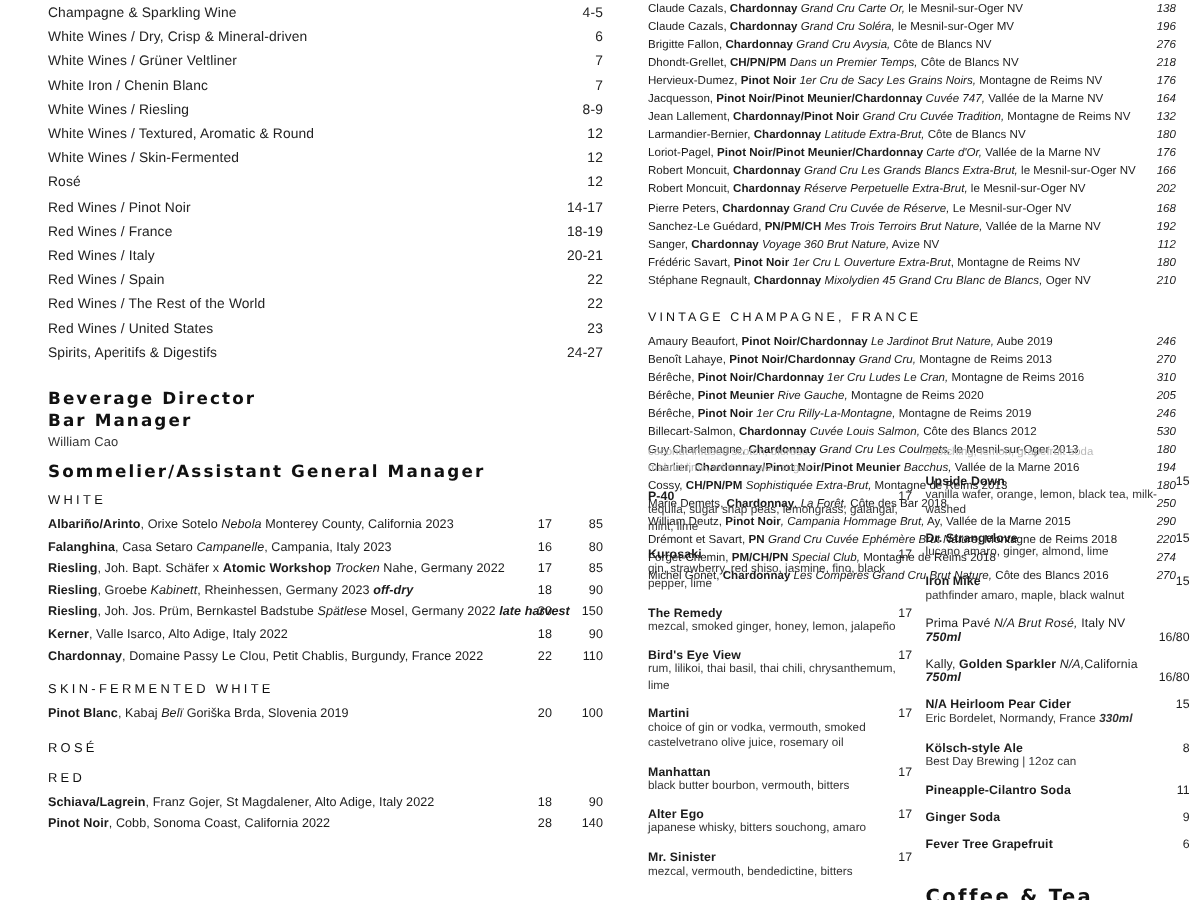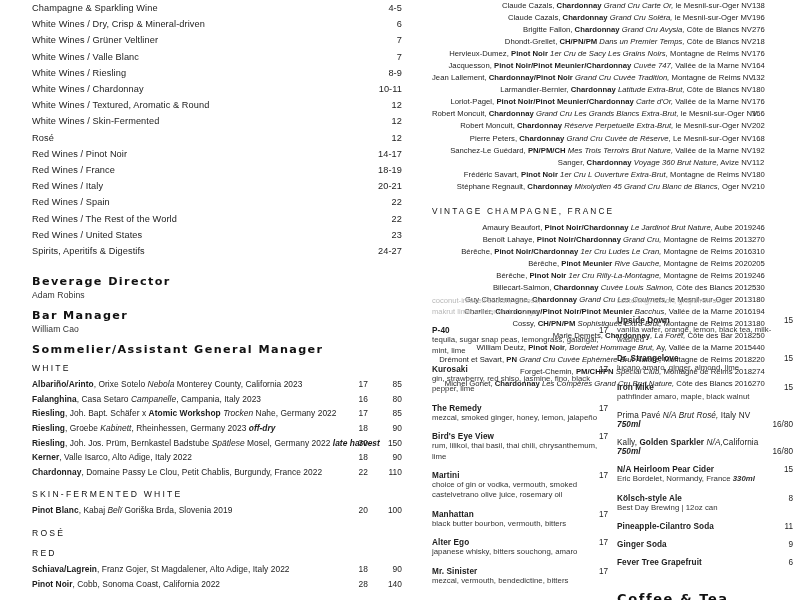--- a/index.html
+++ b/index.html
@@ -45,22 +45,22 @@
   .wine-row { font-size:8.4px; line-height:14.6px; letter-spacing:.05px; }
   .wine-row .nm { overflow:visible; }
   .w-g  { flex:0 0 28px; text-align:right; font-size:8.4px; }
   .w-b  { flex:0 0 34px; text-align:right; font-size:8.4px; }
 
   
   .col-champ {
     position:absolute; left:432px; top:0px; width:352px;
   }
   .champ-row { font-size:7.7px; line-height:12.05px; letter-spacing:.02px; }
-  .champ-row .nm { overflow:visible;text-align:right; }
-  .champ-pr { flex:0 0 32px; text-align:left; }
+  .champ-row .nm { overflow:visible; }
+  .champ-pr { flex:0 0 32px; text-align:right;font-style:italic; }
   .champ-sec {
     font-size:8.3px; letter-spacing:2.1px; color:#111;
     margin:13px 0 6px 0; font-weight:500;
   }
 
   
   .ghost { color:#b9b9b9; }
   .ghost-row { font-size:7.6px; line-height:10.6px; }
 
   
@@ -96,30 +96,26 @@
    </div>
         <div class="toc-row">
      <span class="nm">White Wines / Dry, Crisp &amp; Mineral-driven</span>
      <span class="toc-pg">6</span>
    </div>
         <div class="toc-row">
      <span class="nm">White Wines / Grüner Veltliner</span>
      <span class="toc-pg">7</span>
    </div>
         <div class="toc-row">
-     <span class="nm">White Wines / Valle Blanc</span>
+     <span class="nm">White Iron / Chenin Blanc</span>
      <span class="toc-pg">7</span>
    </div>
         <div class="toc-row">
      <span class="nm">White Wines / Riesling</span>
      <span class="toc-pg">8-9</span>
-   </div>
-        <div class="toc-row">
-     <span class="nm">White Wines / Chardonnay</span>
-     <span class="toc-pg">10-11</span>
    </div>
         <div class="toc-row">
      <span class="nm">White Wines / Textured, Aromatic &amp; Round</span>
      <span class="toc-pg">12</span>
    </div>
         <div class="toc-row">
      <span class="nm">White Wines / Skin-Fermented</span>
      <span class="toc-pg">12</span>
    </div>
         <div class="toc-row">
@@ -152,21 +148,20 @@
    </div>
         <div class="toc-row">
      <span class="nm">Spirits, Aperitifs &amp; Digestifs</span>
      <span class="toc-pg">24-27</span>
    </div>
       </div>
 
     <div id="staff">
         <div class="role-block">
      <div class="role-title">Beverage Director</div>
-     <div class="role-name">Adam Robins</div>
    </div>
         <div class="">
      <div class="role-title">Bar Manager</div>
      <div class="role-name">William Cao</div>
    </div>
         <div class="">
      <div class="role-title">Sommelier/Assistant General Manager</div>
 
    </div>
       </div>
@@ -332,22 +327,22 @@
      </div>
         <div class="champ-row">
        <span class="nm">Cossy, <span class="b">CH/PN/PM</span><span class="i"> Sophistiquée Extra-Brut,</span> Montagne de Reims 2013</span>
        <span class="champ-pr">180</span>
      </div>
         <div class="champ-row">
        <span class="nm">Marie Demets, <span class="b">Chardonnay</span><span class="i">, La Forêt,</span> Côte des Bar 2018</span>
        <span class="champ-pr">250</span>
      </div>
         <div class="champ-row">
-       <span class="nm">William Deutz, <span class="b">Pinot Noir</span><span class="i">, Bordelet Hommage Brut,</span> Ay, Vallée de la Marne 2015</span>
-       <span class="champ-pr">440</span>
+       <span class="nm">William Deutz, <span class="b">Pinot Noir</span><span class="i">, Campania Hommage Brut,</span> Ay, Vallée de la Marne 2015</span>
+       <span class="champ-pr">290</span>
      </div>
         <div class="champ-row">
        <span class="nm">Drémont et Savart, <span class="b">PN</span><span class="i"> Grand Cru Cuvée Ephémère Brut Nature,</span> Montagne de Reims 2018</span>
        <span class="champ-pr">220</span>
      </div>
         <div class="champ-row">
        <span class="nm">Forget-Chemin, <span class="b">PM/CH/PN</span><span class="i"> Special Club,</span> Montagne de Reims 2018</span>
        <span class="champ-pr">274</span>
      </div>
         <div class="champ-row">

